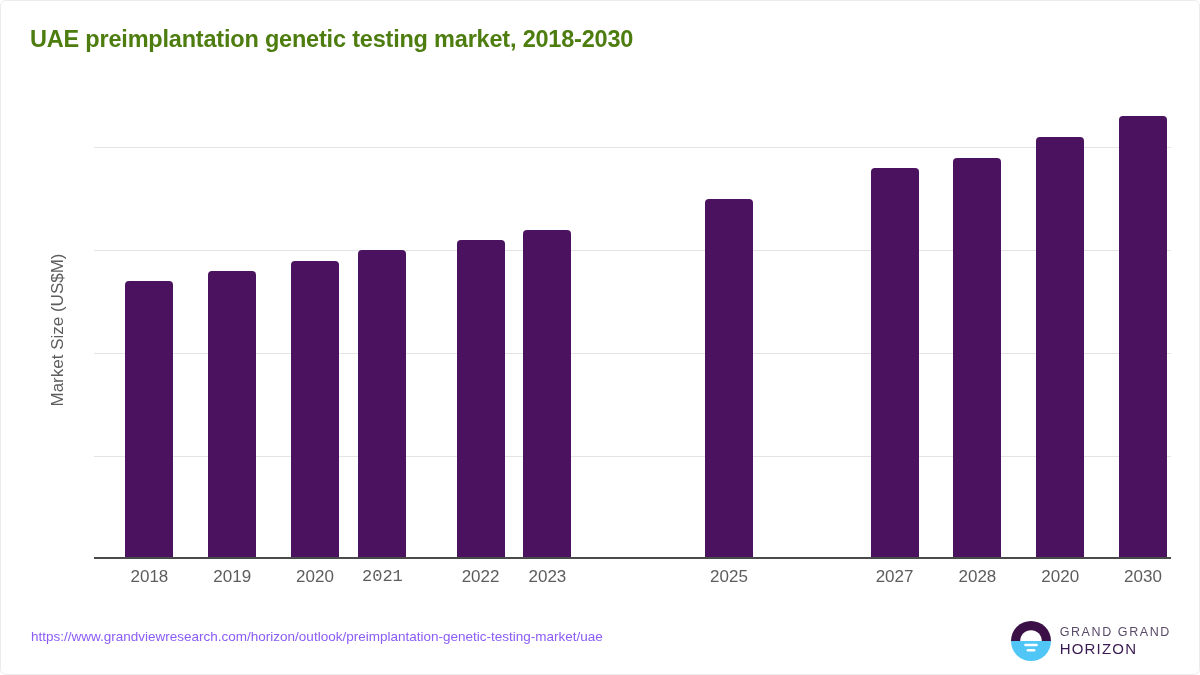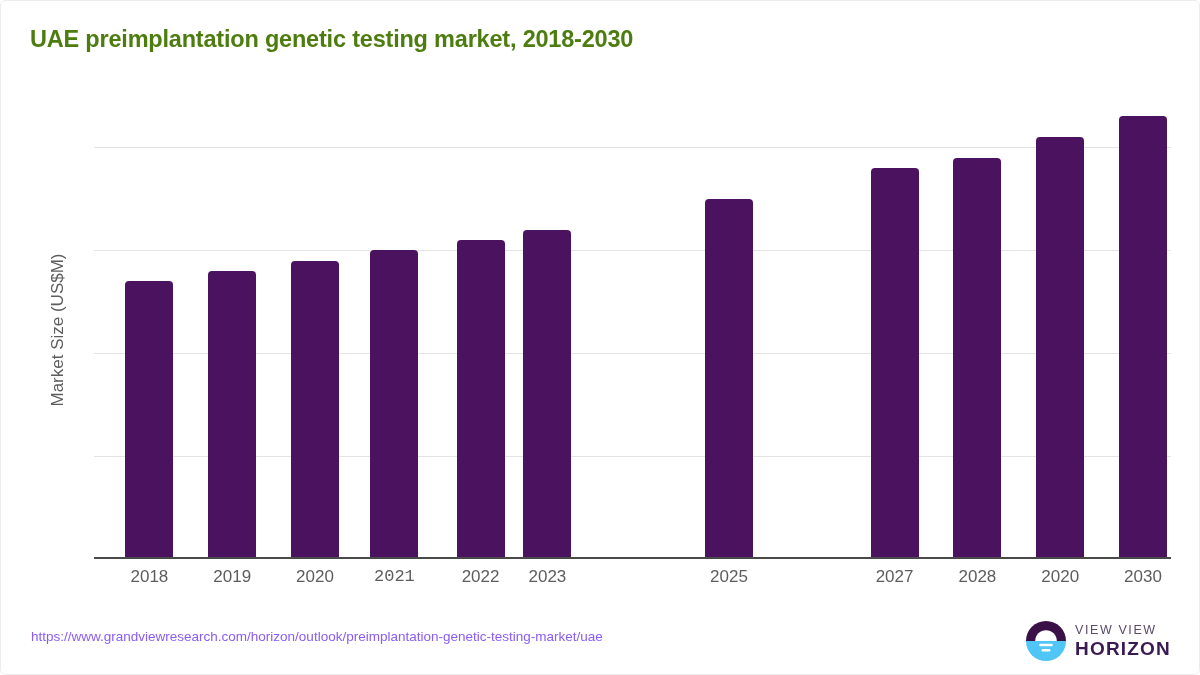--- a/index.html
+++ b/index.html
@@ -133,25 +133,24 @@
     justify-content: center;
     line-height: 1;
   }
   #logo-line1 {
     font-size: 12.5px;
     letter-spacing: 1.6px;
     color: #5a4a68;
     margin-bottom: 3px;
   }
   #logo-line2 {
-    font-size: 19px;
-    font-weight: bold;
+    font-size: 15px;
+    font-weight: normal;
     letter-spacing: 1.2px;
     color: #3a1a52;
-    text-align: right;
   }
 </style>
 </head>
 <body>
 
 <div id="card">
 
   <div id="chart-title">UAE preimplantation genetic testing market, 2018-2030</div>
 
   <div id="plot">
@@ -169,21 +168,21 @@
           <div class="xtick-label">2018</div>
         </div>
         <div class="bar-group" style="left: 96.8px;">
           <div class="bar" title="2019: 2.8" style="height: 288.18px; background: rgb(75, 18, 96);"></div>
           <div class="xtick-label">2019</div>
         </div>
         <div class="bar-group" style="left: 179.6px;">
           <div class="bar" title="2020: 2.9" style="height: 298.472px; background: rgb(75, 18, 96);"></div>
           <div class="xtick-label">2020</div>
         </div>
-        <div class="bar-group" style="left: 259px; font-family: Liberation Mono, monospace;">
+        <div class="bar-group" style="left: 247px; font-family: Liberation Mono, monospace;">
           <div class="bar" title="2021: 3" style="height: 308.764px; background: rgb(75, 18, 96);"></div>
           <div class="xtick-label">2021</div>
         </div>
         <div class="bar-group" style="left: 345.2px;">
           <div class="bar" title="2022: 3.1" style="height: 319.056px; background: rgb(75, 18, 96);"></div>
           <div class="xtick-label">2022</div>
         </div>
         <div class="bar-group" style="left: 412px;">
           <div class="bar" title="2023: 3.2" style="height: 329.348px; background: rgb(75, 18, 96);"></div>
           <div class="xtick-label">2023</div>
@@ -223,18 +222,18 @@
       </defs>
       <g clip-path="url(#circclip)">
         <rect x="0" y="0" width="100" height="50" fill="#3a1047"></rect>
         <rect x="0" y="50" width="100" height="50" fill="#4fc6f5"></rect>
         <path d="M23 50 A27 27 0 0 1 77 50 Z" fill="#ffffff"></path>
         <rect x="33" y="57" width="34" height="6" rx="3" fill="#ffffff"></rect>
         <rect x="39" y="70" width="22" height="6" rx="3" fill="#ffffff"></rect>
       </g>
     </svg>
     <div id="logo-text">
-      <div id="logo-line1">VIEW VIEW</div>
+      <div id="logo-line1">GRAND GRAND</div>
       <div id="logo-line2">HORIZON</div>
     </div>
   </div>
 
 </div>
 
 </body></html>

